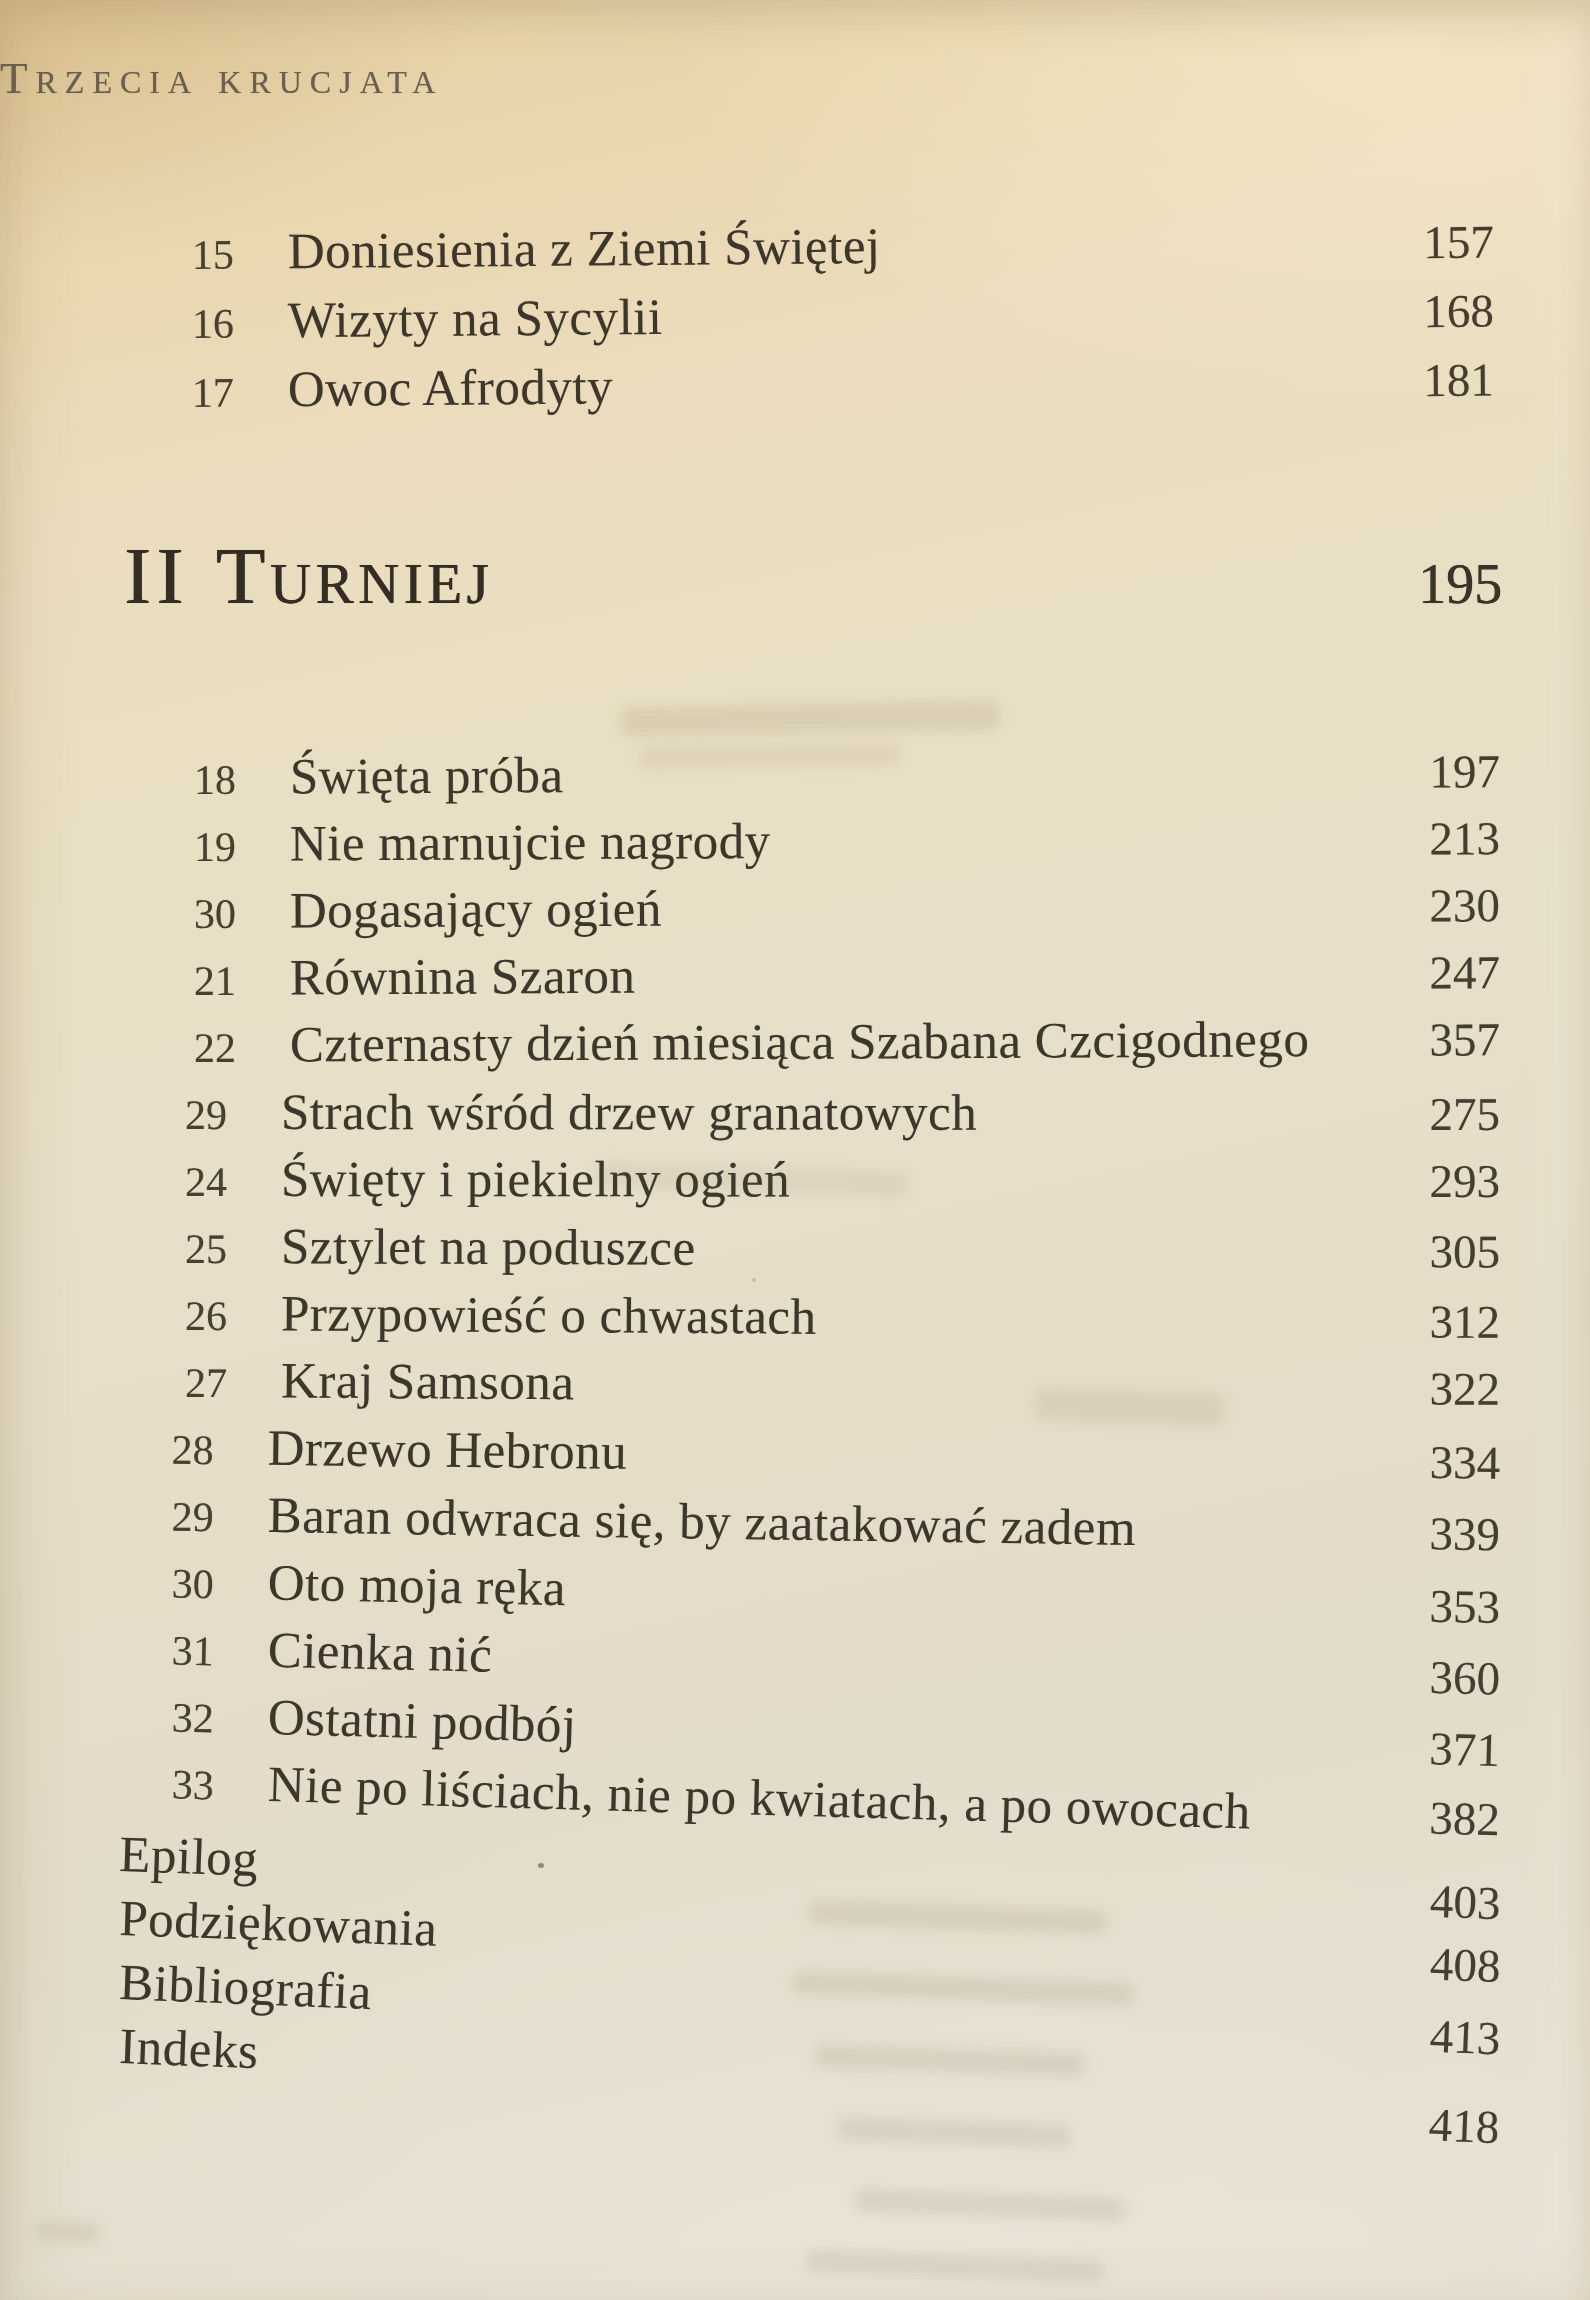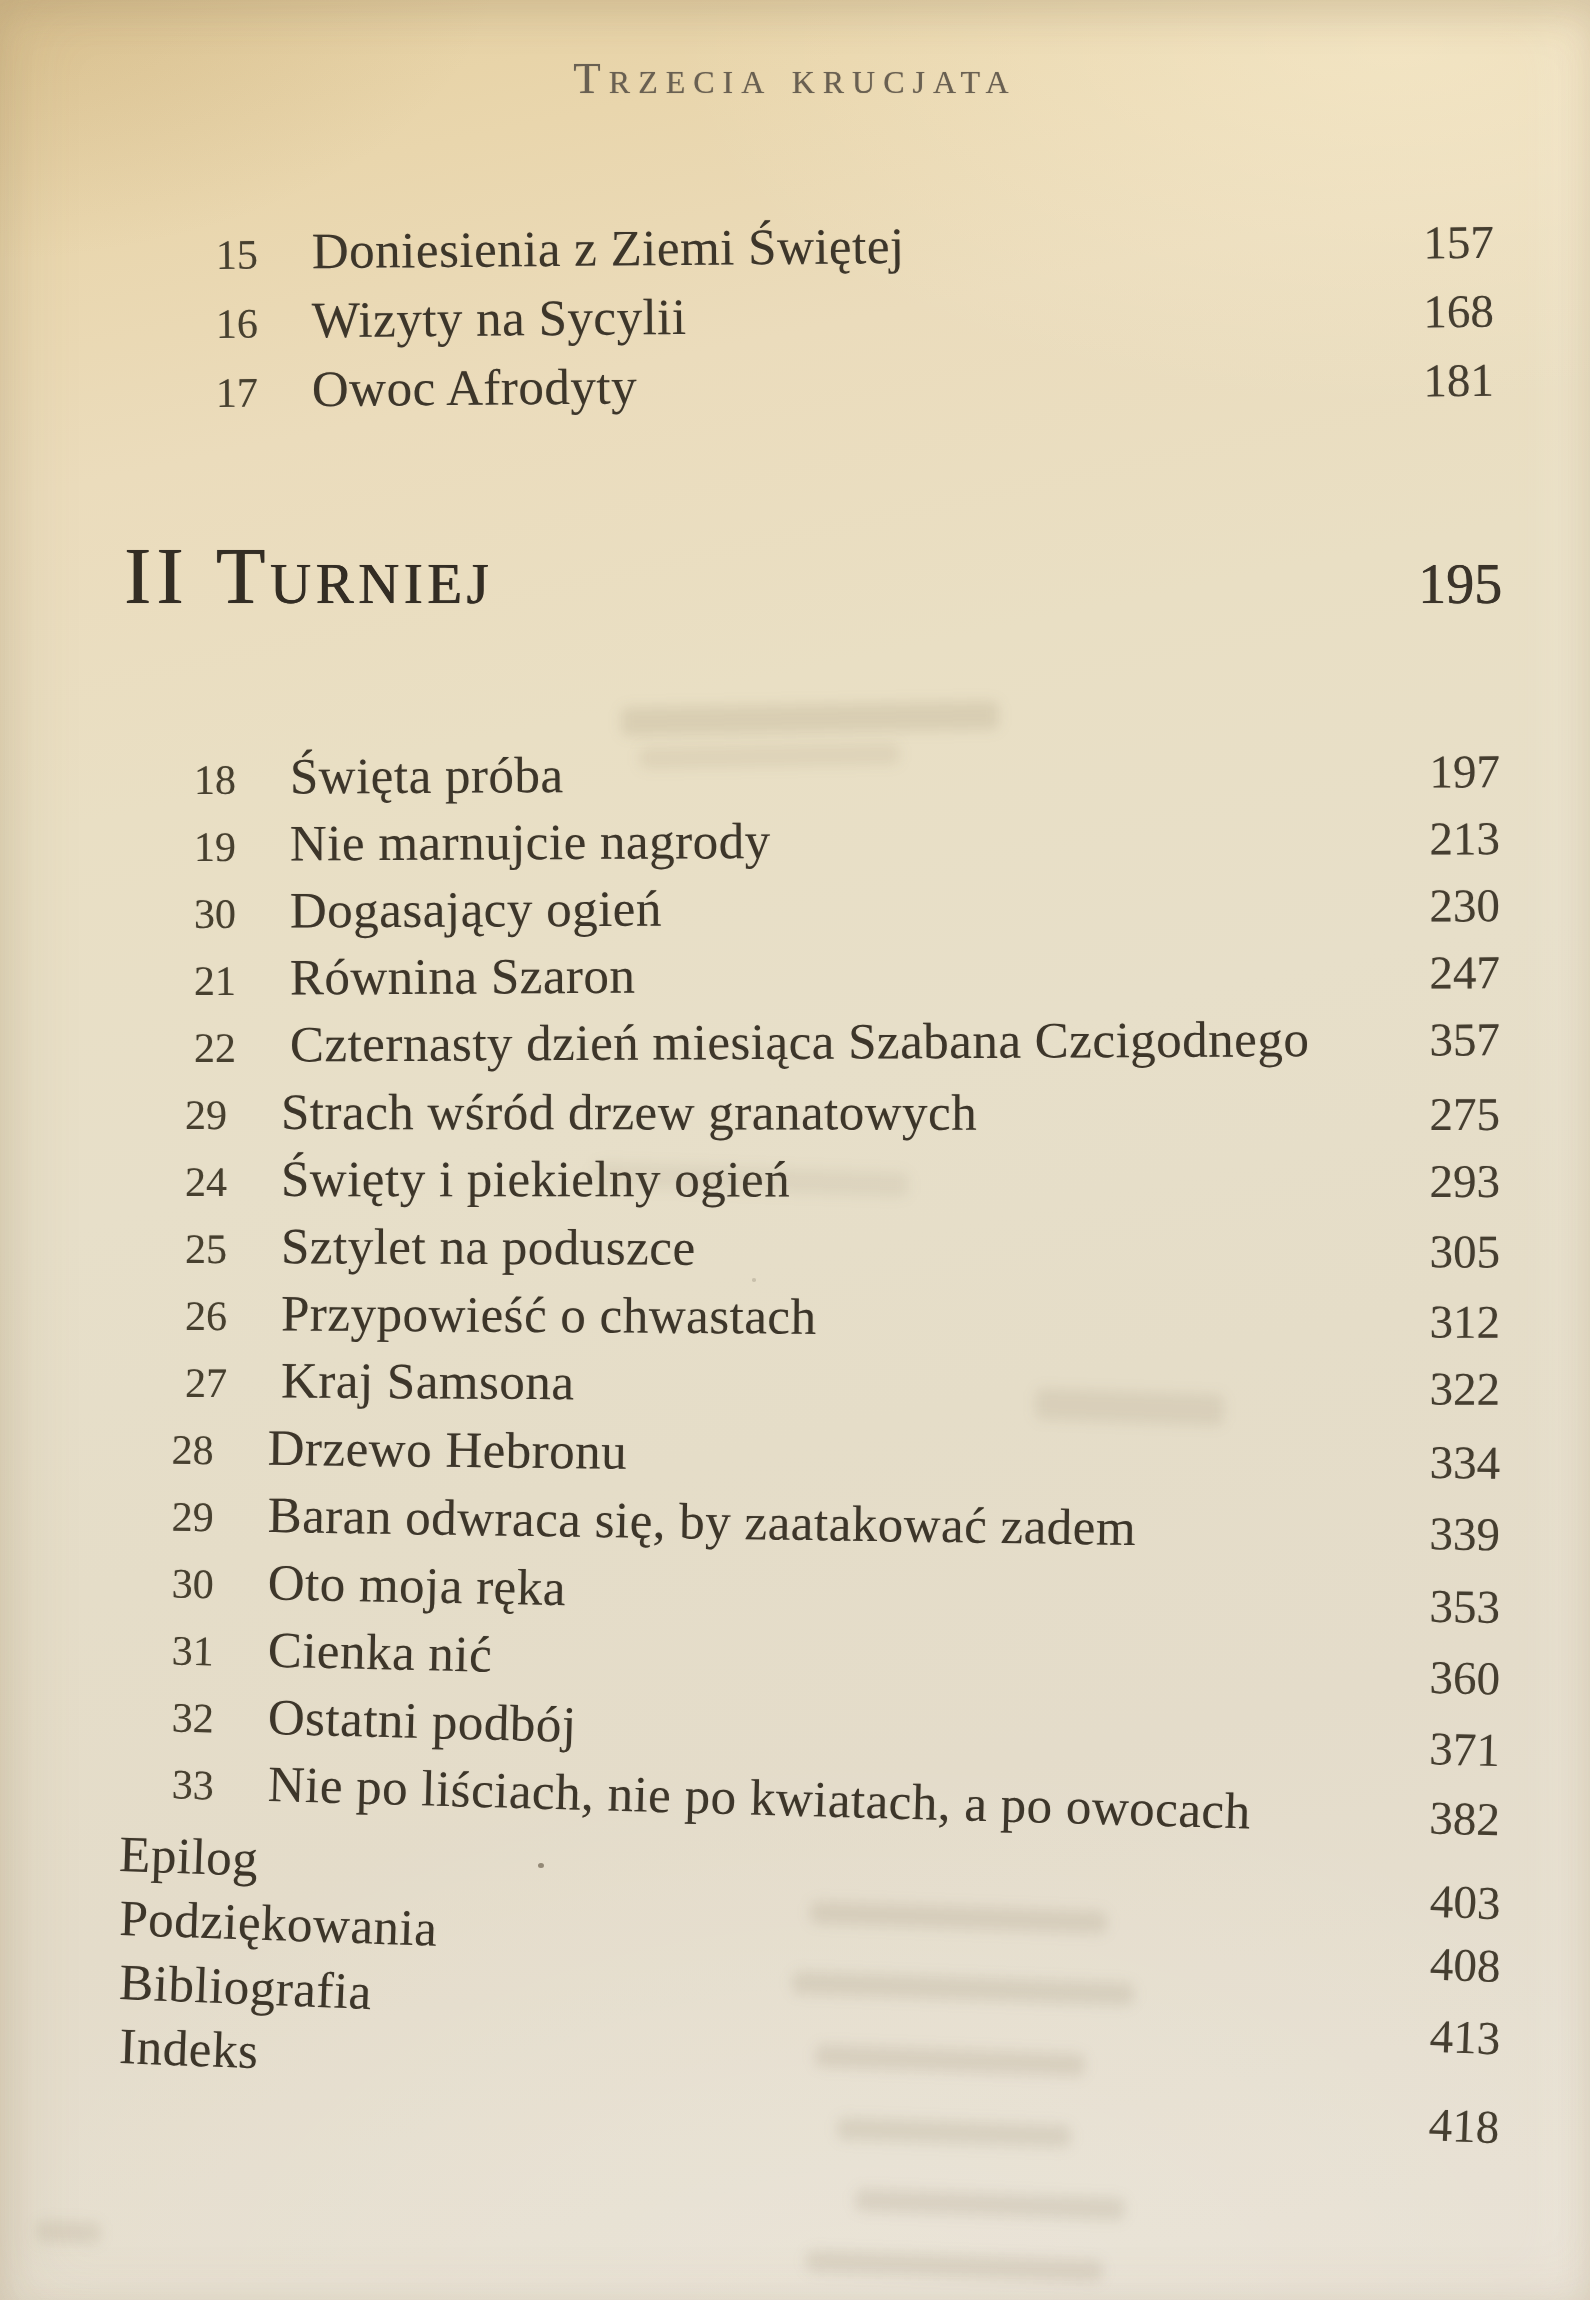--- a/index.html
+++ b/index.html
@@ -15,40 +15,39 @@
       radial-gradient(ellipse 1350px 855px at 55% 102%, rgba(255,255,255,.14), transparent 72%),
       linear-gradient(168deg,
         #e5cf9f 0%, #e9d6ad 9%, #ebdcbc 19%, #e9dfc4 32%,
         #e7dfc9 47%, #e5ddc8 61%, #e4dcca 75%, #e6dfd0 89%, #e8e1d4 100%);
     box-shadow: inset 0 14.4px 34px rgba(120,90,40,.16),
                 inset 25px 0 63px rgba(140,105,55,.10),
                 inset -21.6px 0 63px rgba(255,252,240,.22);
   }
   .running-header{
     position:absolute;top:52px;left:0;width:100%;
-    text-align:center;
     font-variant:small-caps;
     font-size:45px;letter-spacing:8px;
     color:#696052;
     text-shadow:0 0 0.9px rgba(70,60,45,.45);
   }
   .row{
     display:flex;align-items:baseline;
     transform-origin:left 60%;
   }
   .num,.title,.pg,.bm-title,.sec-numeral,.sec-title,.sec-pg{
     line-height:1;
     text-shadow:0 0.9px 0.9px rgba(255,249,232,.30), 0 0 0.9px rgba(40,30,15,.38);
   }
   .num{width:96px;font-size:42px;color:#47402f;}
   .title{flex:1;font-size:51px;color:#3d362a;letter-spacing:0.5px;white-space:nowrap;}
   .pg{width:126px;text-align:right;font-size:47px;color:#453e30;position:relative;}
 
   
-  .front-list{position:absolute;left:216px;right:96px;top:227px;}
+  .front-list{position:absolute;left:192px;right:96px;top:227px;}
   .front-list .row{height:69px;transform:rotate(-0.5deg);}
 
   
   .section-row{
     position:absolute;left:124px;right:88px;top:536px;
     display:flex;align-items:baseline;
   }
   .sec-numeral{font-size:81px;color:#332d24;letter-spacing:5.4px;margin-right:27px;
     text-shadow:0.6px 0 0 currentColor,0 0 0.9px rgba(30,25,15,.4);}
   .sec-title{flex:1;font-size:81px;font-variant:small-caps;letter-spacing:4.5px;color:#332d24;

